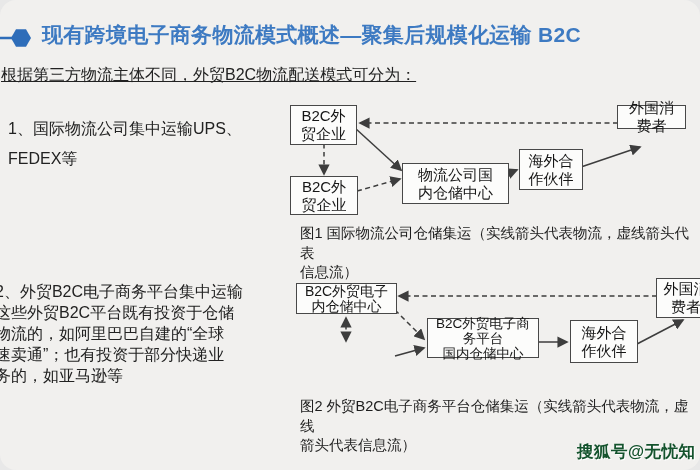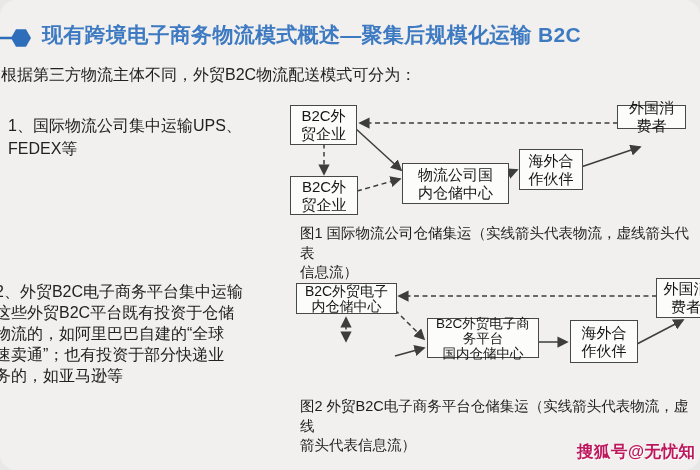--- a/index.html
+++ b/index.html
@@ -13,24 +13,24 @@
   }
   .title-row { position:absolute; left:0; top:18px; width:700px; height:40px; }
   .bullet-svg { position:absolute; left:0; top:7px; }
   .page-title {
     position:absolute; left:42px; top:3px; width:650px;
     font-size:21px; font-weight:bold; color:#3d7ac2; letter-spacing:0.3px;
     white-space:nowrap;
   }
   .intro {
     position:absolute; left:1px; top:65px; width:460px;
-    font-size:16px; color:#222;
+    font-size:16px; color:#222;text-decoration:underline;
   }
   .note { position:absolute; font-size:16px; color:#222; white-space:pre-line; }
-  .note-1 { left:8px; top:114px; width:280px; line-height:23px; }
+  .note-1 { left:8px; top:114px; width:280px; line-height:30px; }
   .note-2 { left:-5px; top:281px; width:300px; line-height:21px; }
   .arrow-layer { position:absolute; left:0; top:0; z-index:1; }
   .fbox {
     position:absolute; z-index:2;
     background:#fcfcfb; border:1.5px solid #484848;
     display:flex; align-items:center; justify-content:center;
     text-align:center; white-space:pre-line;
     font-size:15px; line-height:18px; color:#161616;
   }
   .d1-ent-top   { left:290px; top:105px; width:67px;  height:40px; }
@@ -45,21 +45,21 @@
   .d2-consumer  { left:656px; top:278px; width:60px;  height:40px; }
   .caption {
     position:absolute; left:300px; width:390px; z-index:2;
     font-size:14.5px; line-height:19.5px; color:#1d1d1d; white-space:pre-line;
   }
   .caption-1 { top:224px; }
   .caption-2 { top:397px; }
   .watermark {
     position:absolute; left:577px; top:441px; z-index:3;
     font-size:16.5px; font-weight:bold; letter-spacing:0.5px; white-space:nowrap;
-    color:#be185d; text-shadow:1px 1px 0 #ffffff;
+    color:#14532d; text-shadow:1px 1px 0 #ffffff;
   }
 </style>
 </head>
 <body>
 
 <div class="page">
 
   <div class="title-row">
     <svg class="bullet-svg" width="40" height="26" viewBox="0 0 40 26">
       <line x1="0" y1="13" x2="12" y2="13" stroke="#2e6db9" stroke-width="2.6"></line>

